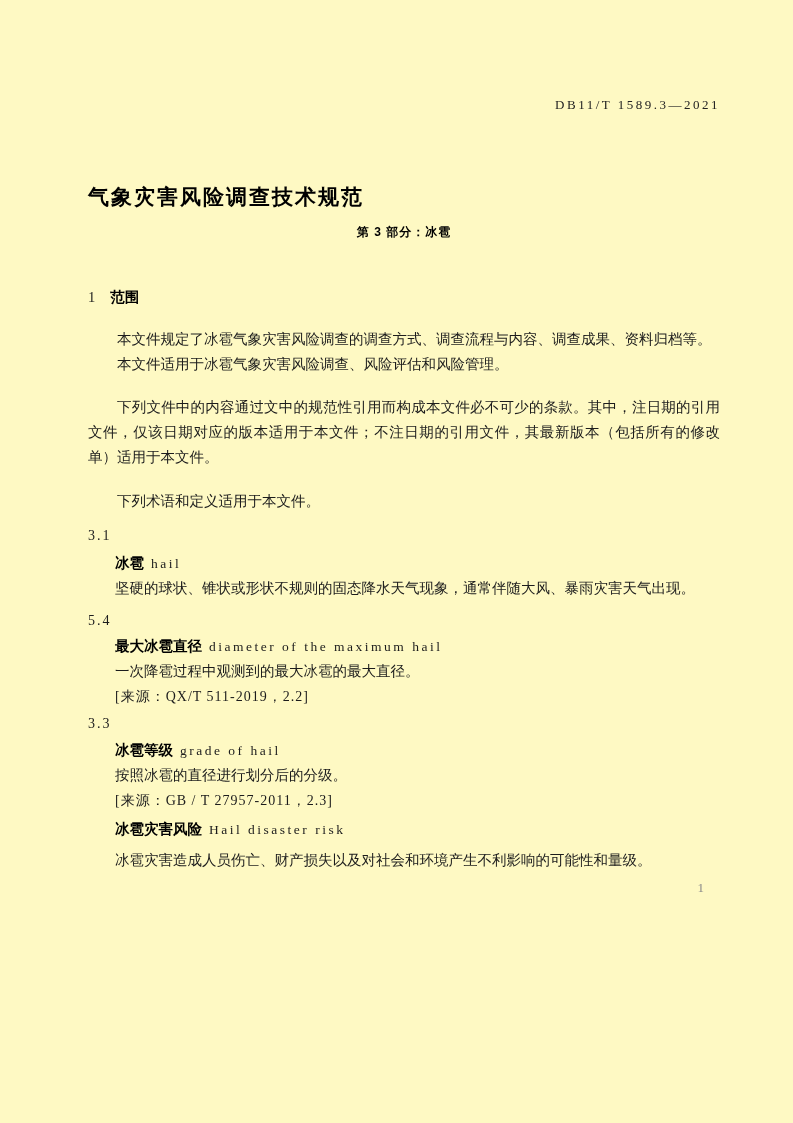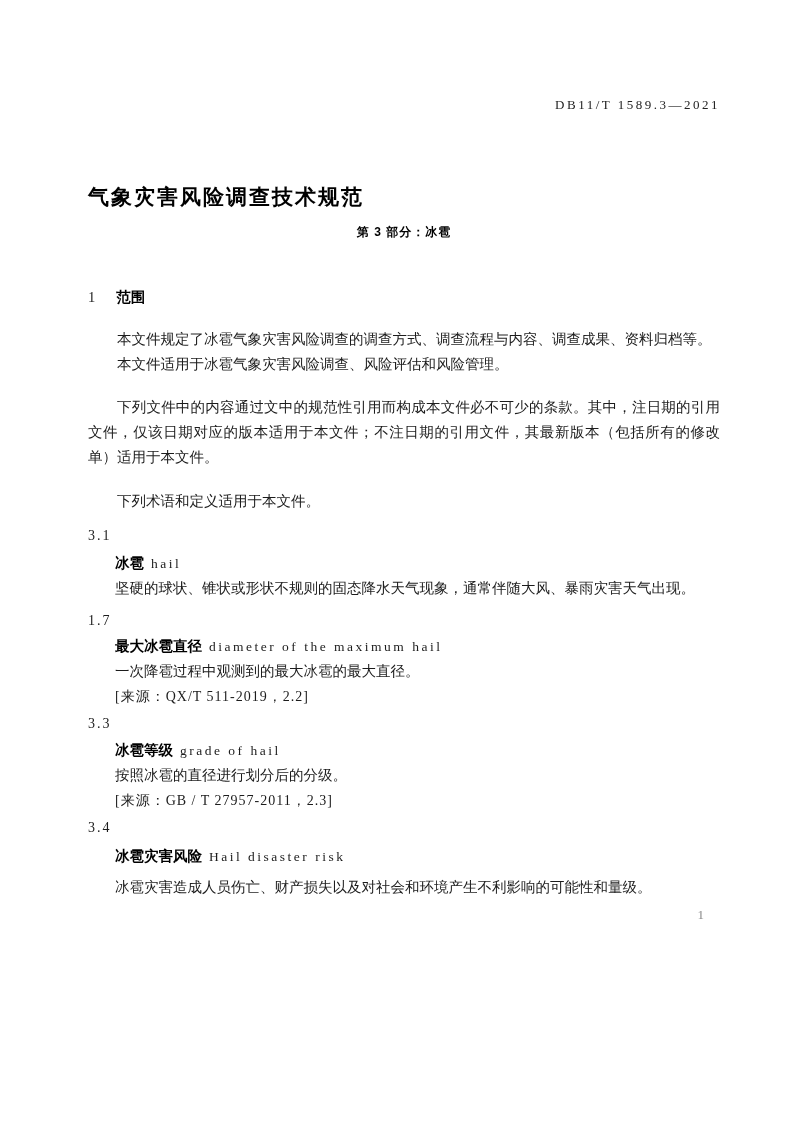--- a/index.html
+++ b/index.html
@@ -1,20 +1,20 @@
 <!DOCTYPE html>
 <html><head>
 <meta charset="utf-8">
 <style>
   html,body { margin:0; padding:0; background:#e9e9e9; }
   .page {
     position:relative;
     width:793px; height:1123px;
     margin:0 auto;
-    background:#ffffff;
+    background:#fef9c3;
     box-sizing:border-box;
     padding:96px 73px 0 88px;
     font-family:"Liberation Serif","DejaVu Serif",serif;
     color:#1c1c1c;
     overflow:hidden;
   }
   .hdr { text-align:right; line-height:16px; }
   .doc-number { font-size:13px; letter-spacing:2.5px; color:#222; }
 
   .title1 {
@@ -24,21 +24,21 @@
   }
   .title2 {
     margin-top:8px; text-align:center; line-height:26px;
     font-family:"Liberation Sans","DejaVu Sans",sans-serif;
     font-weight:700; font-size:12px; letter-spacing:1px; color:#000;
   }
 
   .sec-heading { line-height:20px; font-size:14.5px; }
   .sec-num { font-family:"Liberation Serif",serif; font-weight:400; letter-spacing:1px; }
   .sec-title {
-    margin-left:20px;
+    margin-left:14px;
     font-family:"Liberation Sans","DejaVu Sans",sans-serif;
     font-weight:700; color:#000;
   }
   .mt-s1 { margin-top:42px; }
   .mt-s2 { margin-top:12px; }
   .mt-s3 { margin-top:17px; }
   .mt-s4 { margin-top:18px; }
 
   p { margin:0; font-size:14.5px; line-height:25px; }
   .indent { text-indent:29px; }
@@ -91,39 +91,38 @@
 
   <div>
     <div class="term-num t1n">3.1</div>
     <div class="term-title t1t">
       <span class="term-zh">冰雹</span><span class="term-en">hail</span>
     </div>
     <p class="term-def">坚硬的球状、锥状或形状不规则的固态降水天气现象，通常伴随大风、暴雨灾害天气出现。</p>
   </div>
 
   <div>
-    <div class="term-num t2n">1.7</div>
+    <div class="term-num t2n">5.4</div>
     <div class="term-title t2t">
       <span class="term-zh">最大冰雹直径</span><span class="term-en">diameter of the maximum hail</span>
     </div>
     <p class="term-def">一次降雹过程中观测到的最大冰雹的最大直径。</p>
     <p class="term-src">[来源：QX/T 511-2019，2.2]</p>
   </div>
 
   <div>
     <div class="term-num t3n">3.3</div>
     <div class="term-title t3t">
       <span class="term-zh">冰雹等级</span><span class="term-en">grade of hail</span>
     </div>
     <p class="term-def">按照冰雹的直径进行划分后的分级。</p>
     <p class="term-src">[来源：GB / T 27957-2011，2.3]</p>
   </div>
 
   <div>
-    <div class="term-num t4n">3.4</div>
     <div class="term-title t4t">
       <span class="term-zh">冰雹灾害风险</span><span class="term-en">Hail disaster risk</span>
     </div>
     <p class="term-def t4d">冰雹灾害造成人员伤亡、财产损失以及对社会和环境产生不利影响的可能性和量级。</p>
   </div>
 
 
   <div class="pgnum">1</div>
 
 </div>

